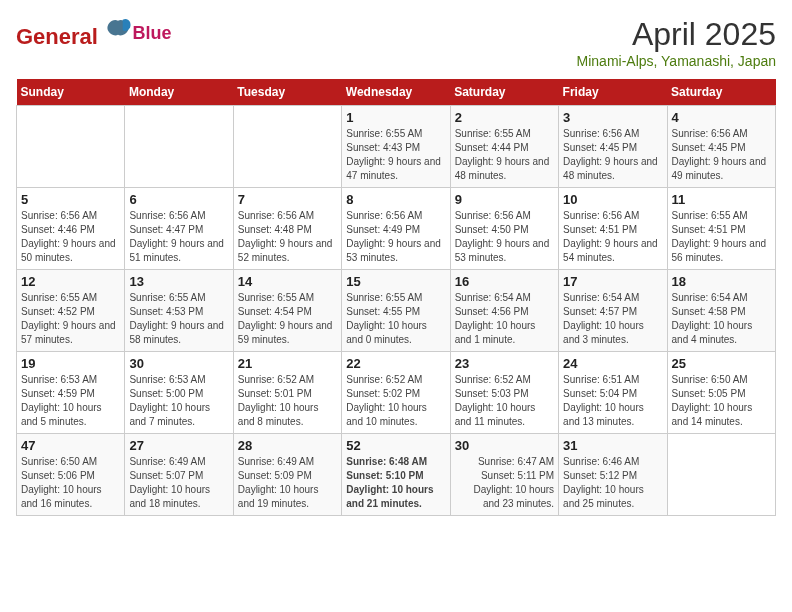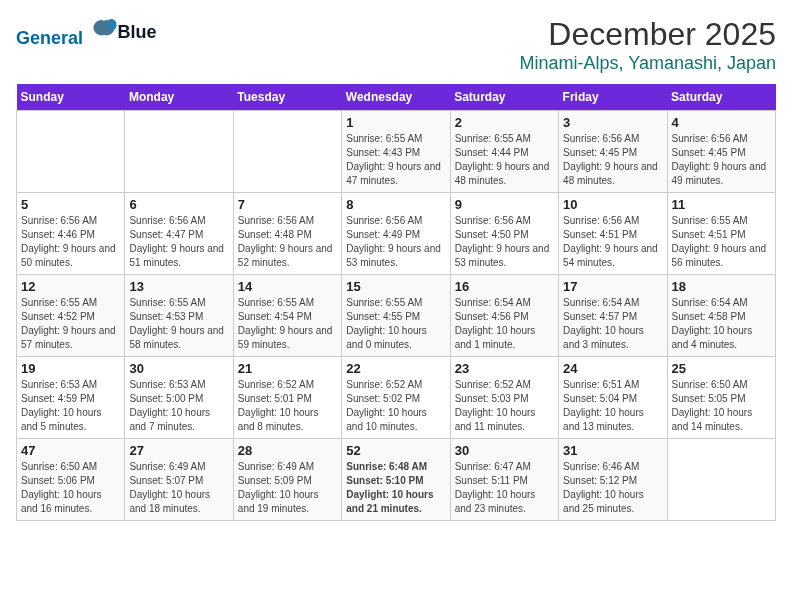--- a/index.html
+++ b/index.html
@@ -14,53 +14,53 @@
       display: flex;
       justify-content: space-between;
       align-items: flex-start;
       margin-bottom: 10px;
     }
     .logo {
       display: flex;
       align-items: center;
     }
     .logo-text-general {
-      font-size: 18px;
+      font-size: 22px;
       font-weight: bold;
-      color: #0369a1;
+      color: #b91c1c;
     }
     .logo-text-blue {
       font-size: 18px;
       font-weight: bold;
-      color: #0f172a;
+      color: #be185d;
     }
     .logo-icon {
       width: 28px;
       height: 28px;
       margin-left: 2px;
     }
     .title-block {
       text-align: right;
     }
     .calendar-title {
       font-size: 32px;
       font-weight: 300;
       color: #333;
     }
     .calendar-subtitle {
-      font-size: 18px;
-      color: #0f766e;
+      font-size: 14px;
+      color: #4d7c0f;
     }
     table {
       width: 100%;
       border-collapse: collapse;
       font-size: 11px;
     }
     thead tr th {
-      background-color: #6d28d9;
+      background-color: #b91c1c;
       color: #fff;
       padding: 6px 4px;
       text-align: left;
       font-size: 12px;
       font-weight: bold;
     }
     tbody tr td {
       border: 1px solid #ccc;
       vertical-align: top;
       padding: 4px;
@@ -95,21 +95,21 @@
       <span class="logo-text-general">General</span>
       <svg class="logo-icon" viewBox="0 0 30 30" xmlns="http://www.w3.org/2000/svg">
         <path d="M15 5 C20 2, 28 8, 26 15 C24 20, 18 22, 15 20 C12 22, 6 20, 4 15 C2 8, 10 2, 15 5Z" fill="#1a5276" opacity="0.8"></path>
         <path d="M20 4 C25 1, 30 6, 28 12 C26 16, 22 17, 20 15Z" fill="#2980b9"></path>
       </svg>
     </span>
     <br>
     <span class="logo-text-blue">Blue</span>
   </div>
   <div class="title-block">
-    <div class="calendar-title">December 2025</div>
+    <div class="calendar-title">April 2025</div>
     <div class="calendar-subtitle">Minami-Alps, Yamanashi, Japan</div>
   </div>
 </div>
 
 <table>
   <thead>
     <tr>
     <th>Sunday</th>
         <th>Monday</th>
         <th>Tuesday</th>
@@ -301,21 +301,21 @@
 Daylight: 10 hours and 19 minutes.</div>
         </td>
         <td>
           <div class="day-number">52</div>
           <div class="day-info" style="white-space: pre-line; font-weight: bold;">Sunrise: 6:48 AM
 Sunset: 5:10 PM
 Daylight: 10 hours and 21 minutes.</div>
         </td>
         <td>
           <div class="day-number">30</div>
-          <div class="day-info" style="white-space: pre-line;">Sunrise: 6:47 AM
+          <div class="day-info" style="white-space: pre-line; text-align: right;">Sunrise: 6:47 AM
 Sunset: 5:11 PM
 Daylight: 10 hours and 23 minutes.</div>
         </td>
         <td>
           <div class="day-number">31</div>
           <div class="day-info" style="white-space: pre-line;">Sunrise: 6:46 AM
 Sunset: 5:12 PM
 Daylight: 10 hours and 25 minutes.</div>
         </td>
         <td class="empty-cell"></td>

